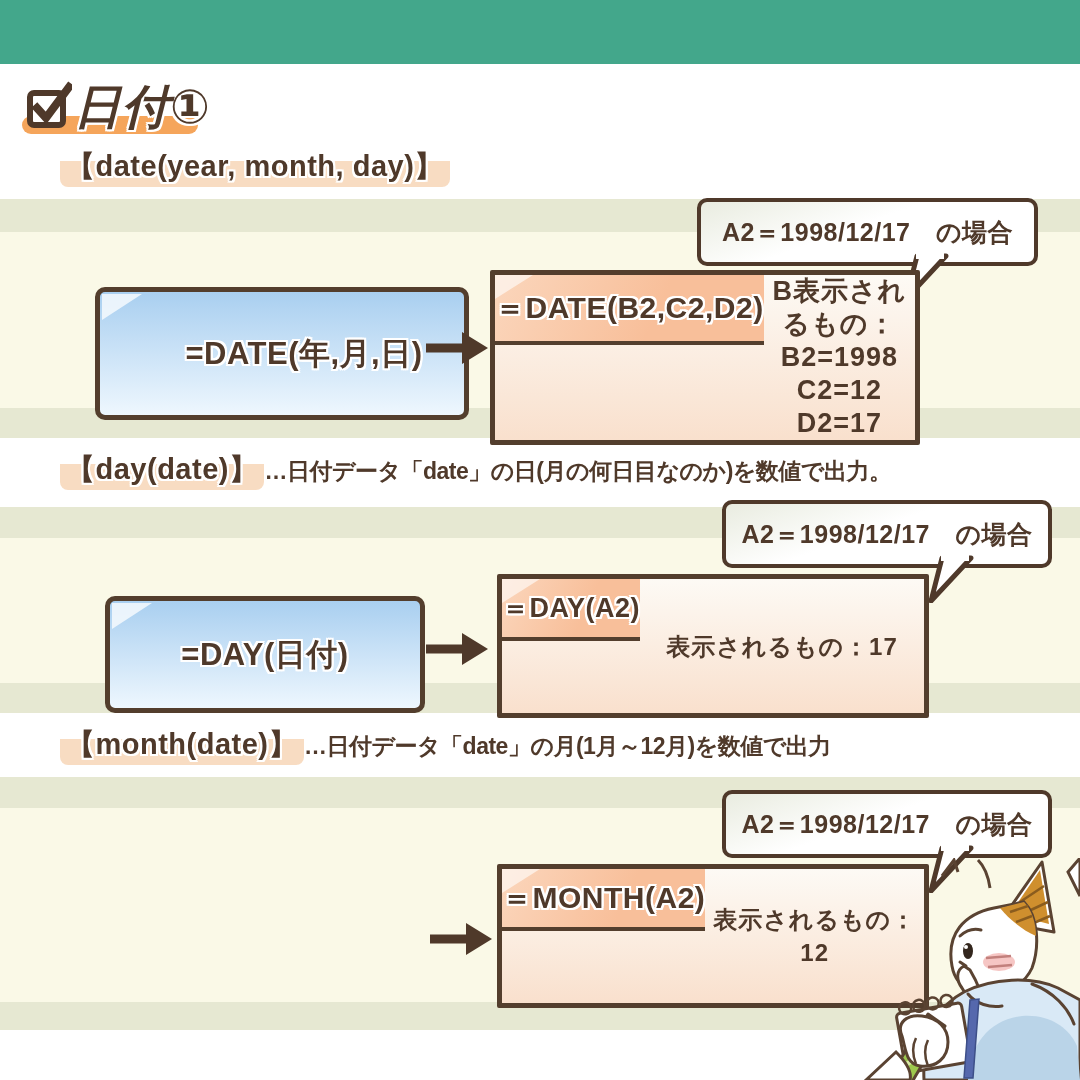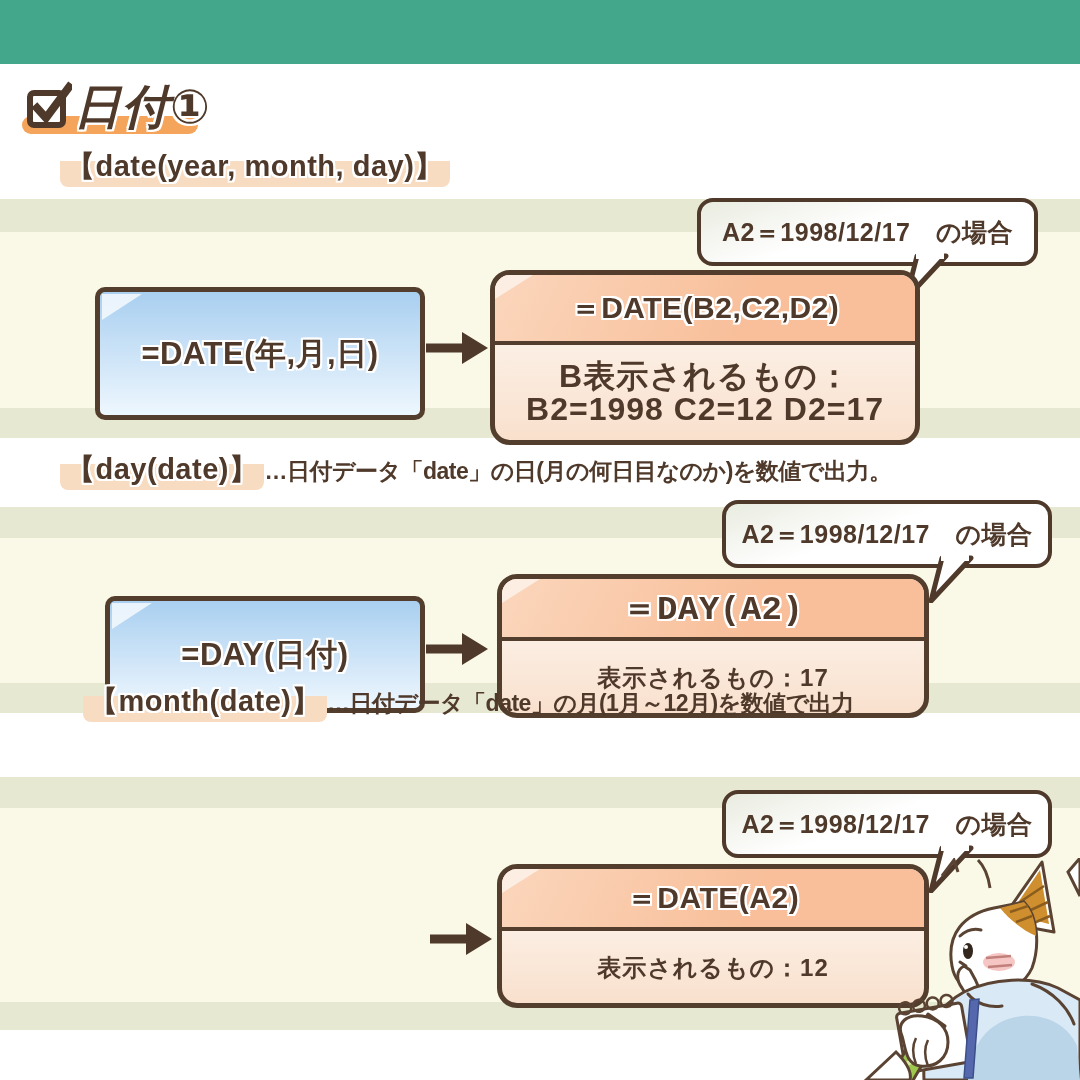--- a/index.html
+++ b/index.html
@@ -36,21 +36,21 @@
   .sec-heading{position:absolute;white-space:nowrap;display:flex;align-items:baseline;z-index:2;}
   .hl{
     font-size:29px;letter-spacing:0.5px;padding:0 6px;border-radius:8px;
     background:linear-gradient(to bottom,rgba(0,0,0,0) 34%,#f8dcc2 34%);
     text-shadow:2px 0 0 #fff,-2px 0 0 #fff,0 2px 0 #fff,0 -2px 0 #fff,
       2px 2px 0 #fff,-2px -2px 0 #fff,2px -2px 0 #fff,-2px 2px 0 #fff;
   }
   .hrest{font-size:23px;letter-spacing:-0.5px;}
   
   .bubble{
-    position:absolute;z-index:2;border:4px solid #4f392a;border-radius:16px;
+    position:absolute;z-index:2;border:4px solid #4f392a;border-radius:10px;
     background:linear-gradient(160deg,#e9ece0,#ffffff 45%);
     display:flex;align-items:center;justify-content:center;
     font-size:25px;letter-spacing:0.5px;white-space:nowrap;
   }
   .tail{position:absolute;z-index:2;}
   
   .input-box{
     position:absolute;z-index:2;border:5px solid #533e2d;border-radius:10px;
     background:linear-gradient(to bottom,#a9cff0,#eef7fe);
     display:flex;align-items:center;justify-content:center;overflow:hidden;
@@ -61,23 +61,23 @@
     border-right:40px solid rgba(255,255,255,0);
   }
   .box-label{
     position:relative;font-size:31px;letter-spacing:0.5px;
     text-shadow:2px 0 0 #fff,-2px 0 0 #fff,0 2px 0 #fff,0 -2px 0 #fff,
       2px 2px 0 #fff,-2px -2px 0 #fff,2px -2px 0 #fff,-2px 2px 0 #fff;
     white-space:nowrap;
   }
   
   .result-box{
-    position:absolute;z-index:2;border:5px solid #533e2d;border-radius:20px;
+    position:absolute;z-index:2;border:5px solid #533e2d;border-radius:2px;
     background:linear-gradient(to bottom,#fdfaf5,#f9e0cd);overflow:hidden;
-    display:flex;flex-direction:column;
+    display:flex;flex-direction:row;
   }
   .result-header{
     position:relative;border-bottom:4px solid #533e2d;
     background:linear-gradient(115deg,#fbd6bc,#f8bf9a 60%);
     display:flex;align-items:center;justify-content:center;flex:0 0 auto;
   }
   .result-header::before{
     content:"";position:absolute;top:0;left:0;
     border-top:24px solid rgba(255,255,255,0.6);
     border-right:38px solid rgba(255,255,255,0);
@@ -122,34 +122,34 @@
   </div>
 
   <div class="bubble" style="left:697px;top:198px;width:333px;height:60px;">
     <span>A2＝1998/12/17　の場合</span>
   </div>
   <svg class="tail" style="left:900px;top:253px;" width="56" height="48" viewBox="0 0 56 48">
     <path d="M6,46 L17,3 L46,3 Z" fill="#fff" stroke="#4f392a" stroke-width="5" stroke-linejoin="round"></path>
     <rect x="16" y="0" width="28" height="6" fill="#fff"></rect>
   </svg>
 
-  <div class="input-box" style="left:95px;top:287px;width:320px;height:123px;">
+  <div class="input-box" style="left:95px;top:287px;width:320px;height:123px;padding-left:44px;">
     <span class="box-label">=DATE(年,月,日)</span>
   </div>
 
   <svg class="arrow" style="left:424px;top:328px;" width="66" height="40" viewBox="0 0 66 40">
     <path d="M2,20 H42" stroke="#4f392a" stroke-width="9"></path>
     <path d="M38,4 L64,20 L38,36 Z" fill="#4f392a"></path>
   </svg>
 
   <div class="result-box" style="left:490px;top:270px;width:420px;height:165px;">
     <div class="result-header" style="height:66px;">
       <span class="box-label" style="font-size:30px;">＝DATE(B2,C2,D2)</span>
     </div>
-    <div class="result-body" style="font-size:32px;">B表示されるもの：
+    <div class="result-body" style="font-size:27px;">B表示されるもの：
 B2=1998 C2=12 D2=17</div>
   </div>
 
   <div class="sec-heading" style="left:60px;top:450px;">
     <span class="hl">【day(date)】</span>
     <span class="hrest">…日付データ「date」の日(月の何日目なのか)を数値で出力。</span>
   </div>
 
   <div class="bubble" style="left:722px;top:500px;width:322px;height:60px;">
     <span>A2＝1998/12/17　の場合</span>
@@ -163,47 +163,47 @@
     <span class="box-label">=DAY(日付)</span>
   </div>
 
   <svg class="arrow" style="left:424px;top:629px;" width="66" height="40" viewBox="0 0 66 40">
     <path d="M2,20 H42" stroke="#4f392a" stroke-width="9"></path>
     <path d="M38,4 L64,20 L38,36 Z" fill="#4f392a"></path>
   </svg>
 
   <div class="result-box" style="left:497px;top:574px;width:422px;height:134px;">
     <div class="result-header" style="height:58px;">
-      <span class="box-label" style="font-size:34px;font-family:Liberation Mono, monospace;">＝DAY(A2)</span>
+      <span class="box-label" style="font-size:27px;">＝DAY(A2)</span>
     </div>
     <div class="result-body">表示されるもの：17</div>
   </div>
 
-  <div class="sec-heading" style="left:60px;top:682px;margin-left:23px;">
+  <div class="sec-heading" style="left:60px;top:725px;">
     <span class="hl">【month(date)】</span>
     <span class="hrest">…日付データ「date」の月(1月～12月)を数値で出力</span>
   </div>
 
   <div class="bubble" style="left:722px;top:790px;width:322px;height:60px;">
     <span>A2＝1998/12/17　の場合</span>
   </div>
   <svg class="tail" style="left:925px;top:845px;" width="56" height="48" viewBox="0 0 56 48">
     <path d="M6,46 L17,3 L46,3 Z" fill="#fff" stroke="#4f392a" stroke-width="5" stroke-linejoin="round"></path>
     <rect x="16" y="0" width="28" height="6" fill="#fff"></rect>
   </svg>
 
 
   <svg class="arrow" style="left:428px;top:919px;" width="66" height="40" viewBox="0 0 66 40">
     <path d="M2,20 H42" stroke="#4f392a" stroke-width="9"></path>
     <path d="M38,4 L64,20 L38,36 Z" fill="#4f392a"></path>
   </svg>
 
   <div class="result-box" style="left:497px;top:864px;width:422px;height:134px;">
     <div class="result-header" style="height:58px;">
-      <span class="box-label" style="font-size:30px;">＝DATE(A2)</span>
+      <span class="box-label" style="font-size:30px;">＝MONTH(A2)</span>
     </div>
     <div class="result-body">表示されるもの：12</div>
   </div>
 
   <svg class="cat" style="left:860px;top:858px;" width="220" height="222" viewBox="0 0 220 222">
 
     <path d="M130,30 C128,16 124,8 118,2" fill="none" stroke="#5a4332" stroke-width="3"></path>
     <path d="M82,18 L94,2 L98,14" fill="none" stroke="#5a4332" stroke-width="3"></path>
 
     <path d="M208,14 L220,0 L220,38 Z" fill="#fff" stroke="#5a4332" stroke-width="3"></path>

